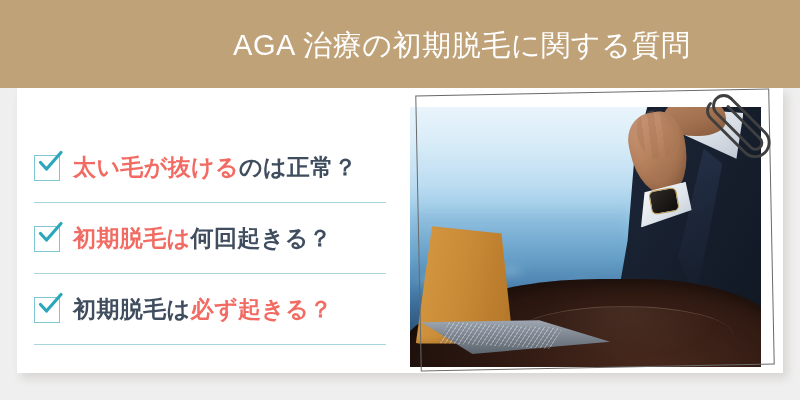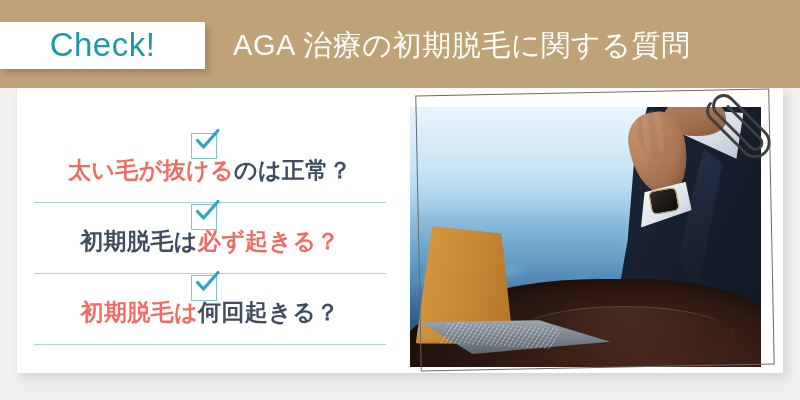--- a/index.html
+++ b/index.html
@@ -89,21 +89,20 @@
     top: 132px;
     width: 352px;
     z-index: 7;
   }
   .check-item {
     position: relative;
     height: 70px;
     display: flex;
     align-items: center;
     border-bottom: 1px solid #a9d6dd;
-    flex-direction: column;
   }
   .check-box {
     position: relative;
     flex: 0 0 auto;
     width: 24px;
     height: 24px;
     border: 1.6px solid #7fc5d2;
     background: #ffffff;
     margin-right: 13px;
     margin-top: 1px;
@@ -367,23 +366,20 @@
     pointer-events: none;
   }
 </style>
 </head>
 <body>
 
 <div id="banner">
 
   <div class="header-bar"></div>
 
-  <div class="check-badge">
-    <span class="check-badge-text">Check!</span>
-  </div>
 
   <div class="header-title">AGA 治療の初期脱毛に関する質問</div>
 
   <div class="content-card"></div>
 
   <div class="checklist">
 
     <div class="check-item">
       <span class="check-box">
         <svg viewBox="0 0 28 28" aria-hidden="true">
@@ -392,30 +388,30 @@
       </span>
       <span class="item-text"><span class="seg-red">太い毛が抜ける</span><span class="seg-navy">のは正常？</span></span>
     </div>
 
     <div class="check-item">
       <span class="check-box">
         <svg viewBox="0 0 28 28" aria-hidden="true">
           <path d="M4.5 13.5 L10.5 20 L25 3.5" fill="none" stroke="#2aa7bb" stroke-width="3.2" stroke-linecap="round" stroke-linejoin="round"></path>
         </svg>
       </span>
-      <span class="item-text"><span class="seg-navy">初期脱毛は</span><span class="seg-red">必ず起きる？</span></span>
+      <span class="item-text"><span class="seg-red">初期脱毛は</span><span class="seg-navy">何回起きる？</span></span>
     </div>
 
     <div class="check-item">
       <span class="check-box">
         <svg viewBox="0 0 28 28" aria-hidden="true">
           <path d="M4.5 13.5 L10.5 20 L25 3.5" fill="none" stroke="#2aa7bb" stroke-width="3.2" stroke-linecap="round" stroke-linejoin="round"></path>
         </svg>
       </span>
-      <span class="item-text"><span class="seg-red">初期脱毛は</span><span class="seg-navy">何回起きる？</span></span>
+      <span class="item-text"><span class="seg-navy">初期脱毛は</span><span class="seg-red">必ず起きる？</span></span>
     </div>
 
   </div>
 
   <div class="photo-wrap">
 
     <div class="photo">
       <div class="ph-sky"></div>
       <div class="ph-city"></div>
       <div class="ph-suit"></div>

